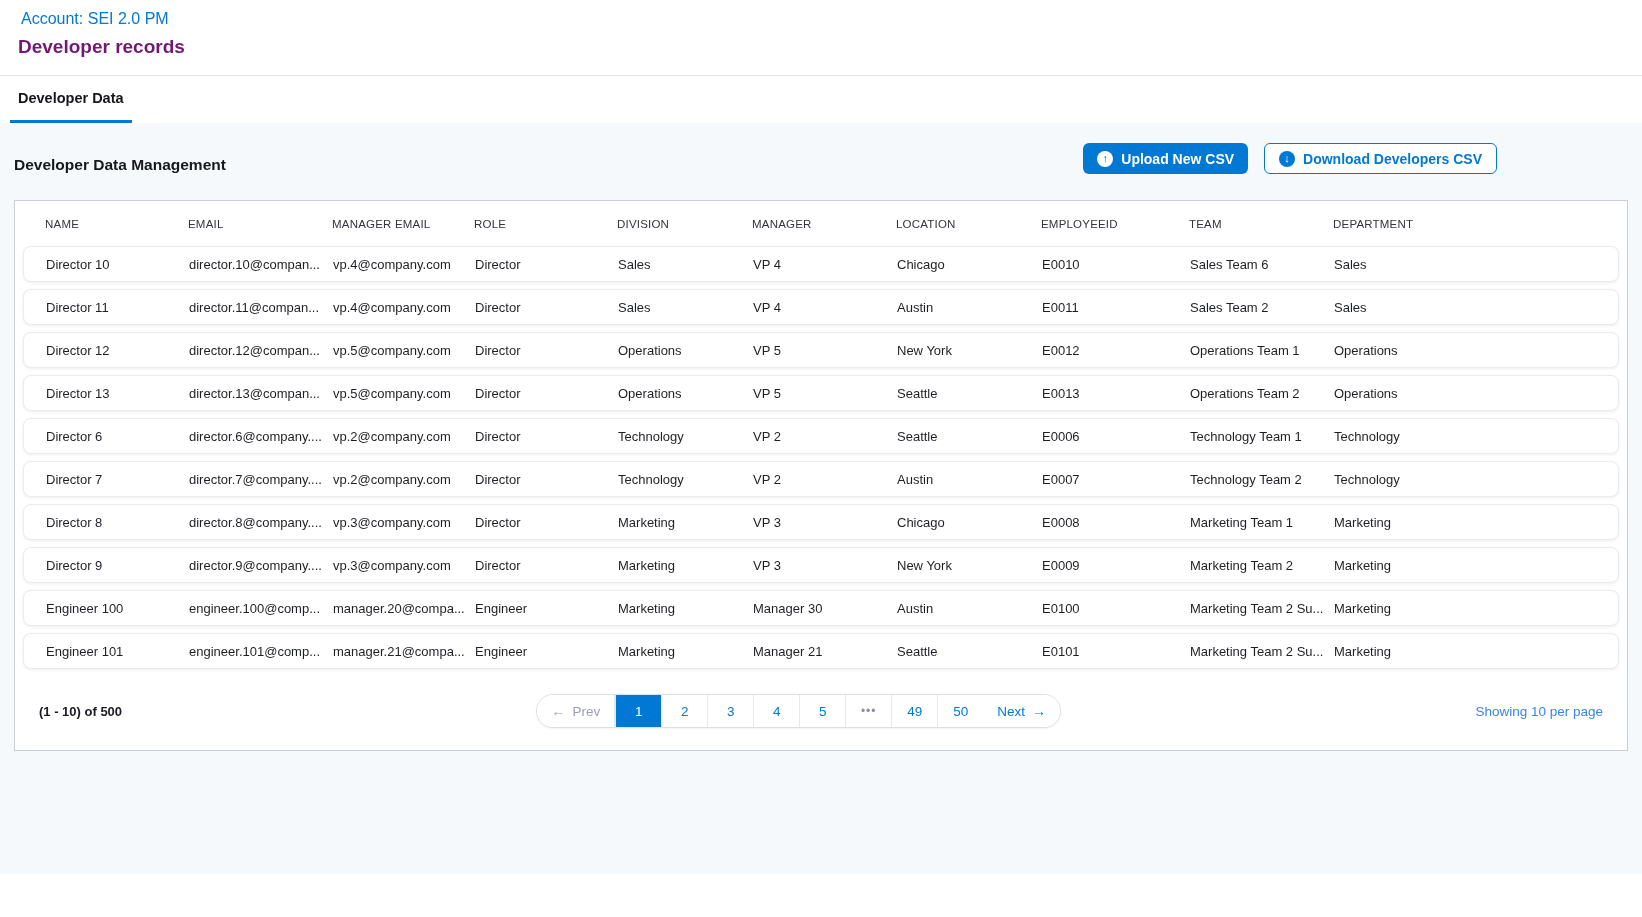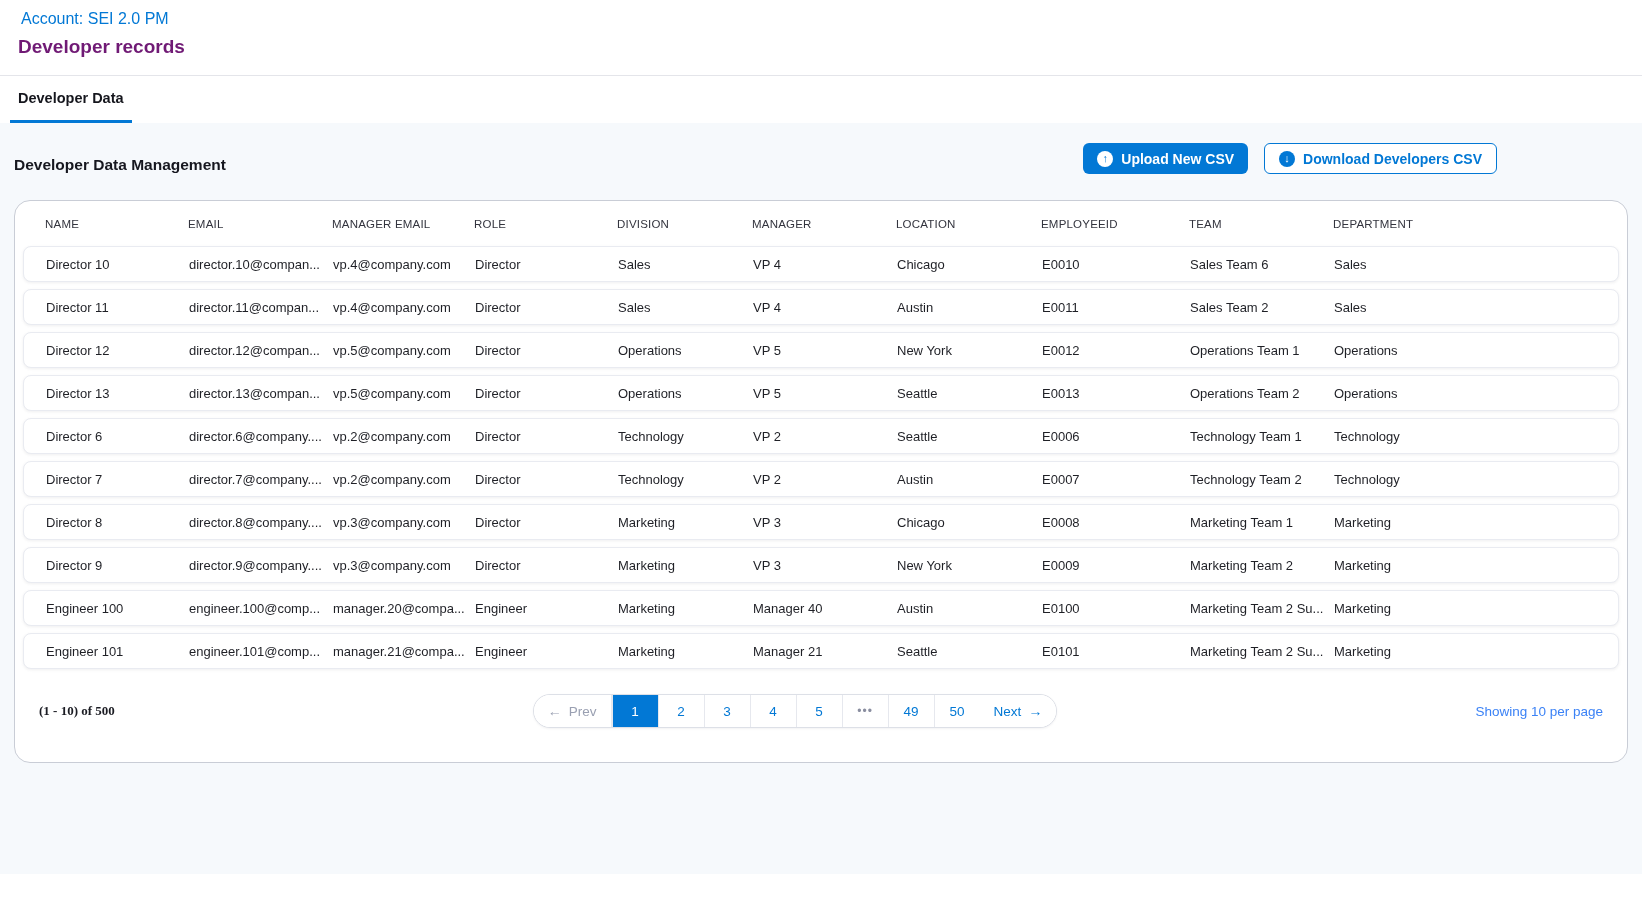--- a/index.html
+++ b/index.html
@@ -29,35 +29,35 @@
          border-radius:6px; font-size:14px; font-weight:bold; cursor:pointer; border:none;
          font-family:"Liberation Sans", sans-serif; }
   .btn-primary { background:#0278d5; color:#fff; }
   .btn-outline { background:#fff; color:#0278d5; border:1.5px solid #0278d5; }
   .circle-icon { width:16px; height:16px; border-radius:50%; display:inline-flex; align-items:center;
                  justify-content:center; font-size:11px; font-weight:bold; line-height:1; }
   .circle-icon.white { background:#fff; color:#0278d5; }
   .circle-icon.blue { background:#0278d5; color:#fff; }
 
   
-  .table-card { margin-top:26px; background:#fff; border:1px solid #c9cdd6; border-radius:16px;
-                padding-bottom:34px; }
+  .table-card { margin-top:26px; background:#fff; border:1px solid #c9cdd6; border-radius:0;
+                padding-bottom:22px; }
   .grid-cols { display:grid;
       grid-template-columns:143px 144px 142px 143px 135px 144px 145px 148px 144px 1fr;
       align-items:center; }
   .thead { padding:0 8px 0 30px; height:45px; }
   .th { font-size:11.5px; color:#33343e; letter-spacing:0.2px; white-space:nowrap; overflow:hidden; }
   .trow { margin:0 8px 7px 8px; height:36px; padding-left:22px; background:#fff;
           border:1px solid #e9ebf1; border-radius:8px;
           box-shadow:0 1px 3px rgba(96,97,112,0.10); }
   .tcell { font-size:13px; color:#1f2026; white-space:nowrap; overflow:hidden; padding-right:10px; }
 
   
   .table-footer { display:flex; align-items:center; margin-top:25px; padding:0 24px; }
-  .range-text { font-size:13px; font-weight:bold; color:#1b1c23; white-space:nowrap;font-family:Liberation Serif, serif; }
+  .range-text { font-size:13px; font-weight:bold; color:#1b1c23; white-space:nowrap; }
   .pager-zone { flex:1; display:flex; justify-content:center; }
   .pill { display:inline-flex; background:#fff; border:1px solid #dde0e7; border-radius:18px;
           overflow:hidden; height:34px; box-shadow:0 1px 2px rgba(96,97,112,0.08); }
   .pill > * + * { border-left:1px solid #e6e8ee; }
   .pseg { display:inline-flex; align-items:center; justify-content:center; background:#fff;
           border:none; cursor:pointer; font-family:"Liberation Sans", sans-serif;
           font-size:13.5px; color:#0278d5; padding:0 14px; gap:7px; }
   .pseg.page { min-width:46px; padding:0 6px; }
   .pseg.active { background:#0278d5; color:#fff; }
   .pseg.dots { color:#8a8ea0; letter-spacing:1px; font-size:12px; }
@@ -207,21 +207,21 @@
           <span class="tcell">E0009</span>
           <span class="tcell">Marketing Team 2</span>
           <span class="tcell">Marketing</span>
         </div>
         <div class="trow grid-cols">
           <span class="tcell">Engineer 100</span>
           <span class="tcell">engineer.100@comp...</span>
           <span class="tcell">manager.20@compa...</span>
           <span class="tcell">Engineer</span>
           <span class="tcell">Marketing</span>
-          <span class="tcell">Manager 40</span>
+          <span class="tcell">Manager 30</span>
           <span class="tcell">Austin</span>
           <span class="tcell">E0100</span>
           <span class="tcell">Marketing Team 2 Su...</span>
           <span class="tcell">Marketing</span>
         </div>
         <div class="trow grid-cols">
           <span class="tcell">Engineer 101</span>
           <span class="tcell">engineer.101@comp...</span>
           <span class="tcell">manager.21@compa...</span>
           <span class="tcell">Engineer</span>

